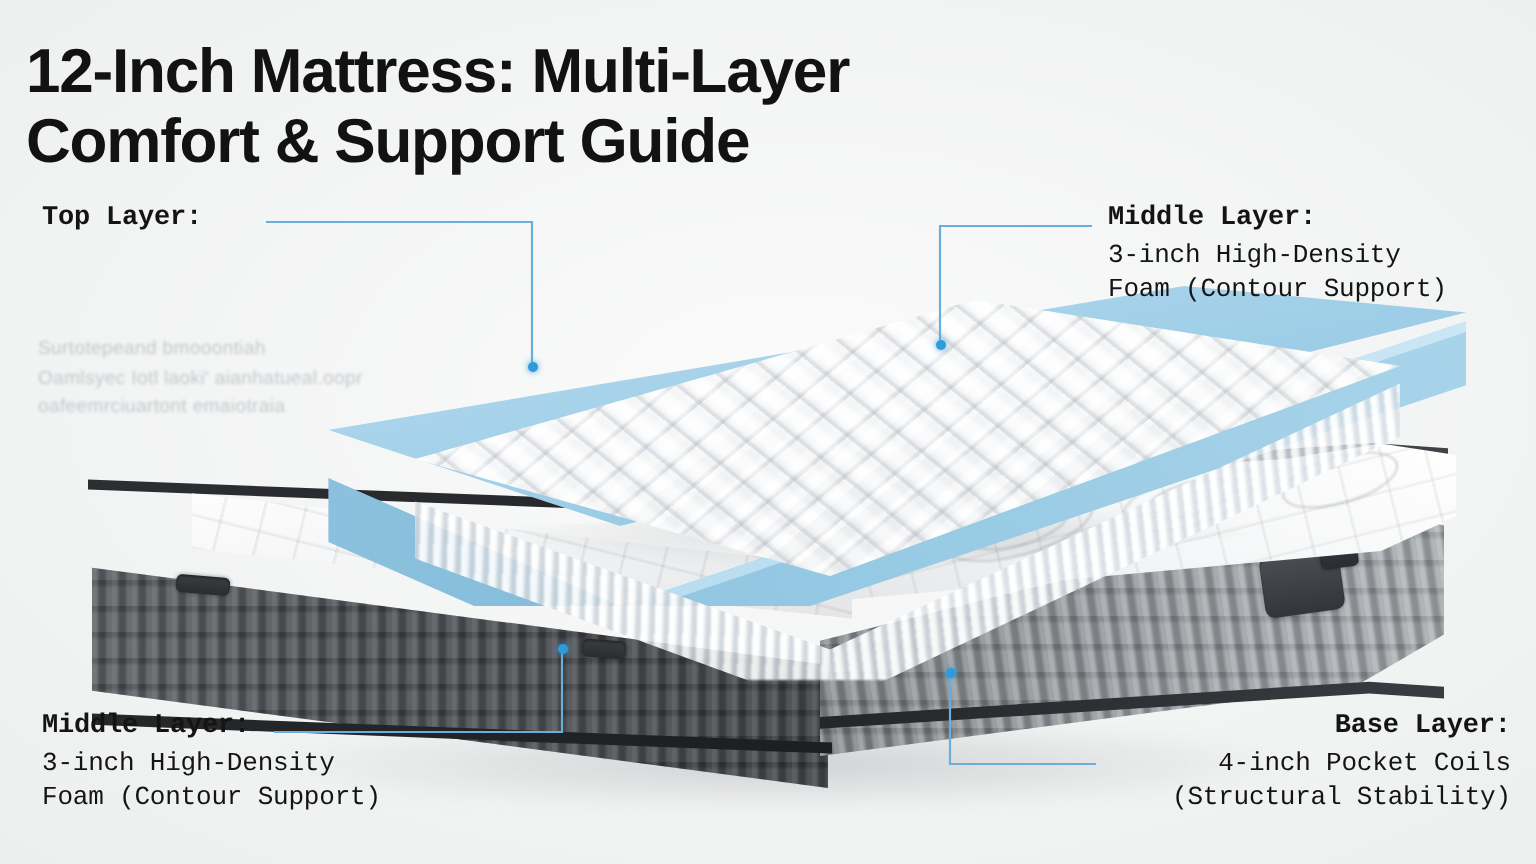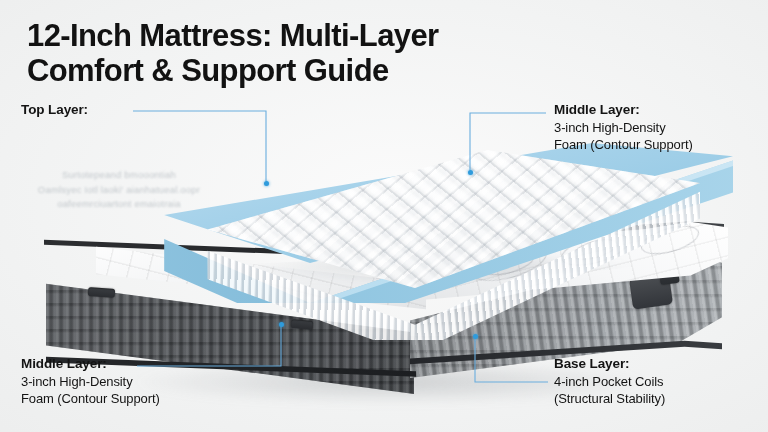--- a/index.html
+++ b/index.html
@@ -20,46 +20,45 @@
   }
   
   .floor-shadow {
     position:absolute; left:46px; top:352px; width:690px; height:60px;
     background:radial-gradient(ellipse 50% 50% at 50% 50%, rgba(120,125,130,.30) 0%, rgba(120,125,130,.12) 45%, rgba(120,125,130,0) 75%);
     filter:blur(5px);
   }
 
   
   .title {
-    position:absolute; left:27px; top:18px; width:560px;
+    position:absolute; left:13px; top:18px; width:560px;
     font-size:31px; line-height:1.13; font-weight:bold;
     color:#121212; letter-spacing:-0.6px;
     white-space:pre-line;
   }
 
   
-  .callout { position:absolute; color:#141414; }
+  .callout { position:absolute; color:#141414;font-family:Liberation Mono, monospace; }
   .callout .head {
     font-size:13.5px; font-weight:bold; line-height:1.32; letter-spacing:-.1px;
   }
   .callout .body {
     font-size:13px; line-height:1.33; letter-spacing:-.1px; white-space:pre-line;
   }
   #callout-top-layer      { left:21px;  top:101px; }
   #callout-middle-top     { left:554px; top:101px; }
   #callout-middle-bottom  { left:21px;  top:355px; }
-  #callout-base-layer     { left:554px; top:355px; }
+  #callout-base-layer     { left:586px; top:355px;text-align:right; }
 
   
   .ghost-text {
     position:absolute; left:19px; top:168px; width:200px;
     font-size:9.5px; line-height:1.55; white-space:pre-line;
     color:#b9bfc4; filter:blur(0.9px); opacity:.85;
     letter-spacing:.2px;
-    text-align:center;
   }
 
   
   svg.leaders { position:absolute; inset:0; width:768px; height:432px; pointer-events:none; }
 
   
   #product { position:absolute; left:0; top:0; width:768px; height:432px; }
 
   
   .base-fl {

